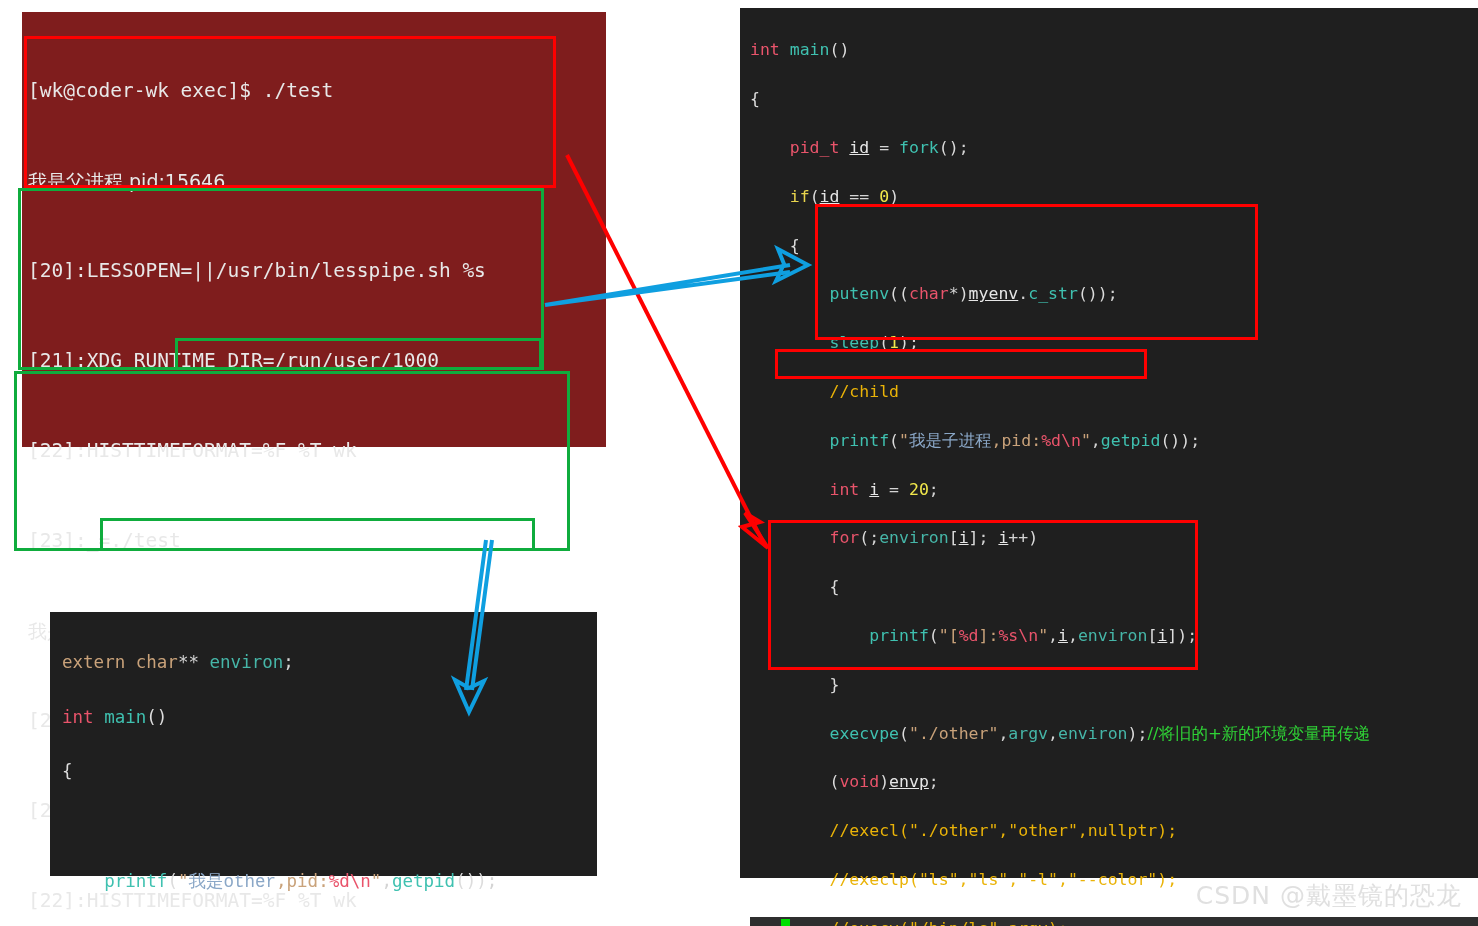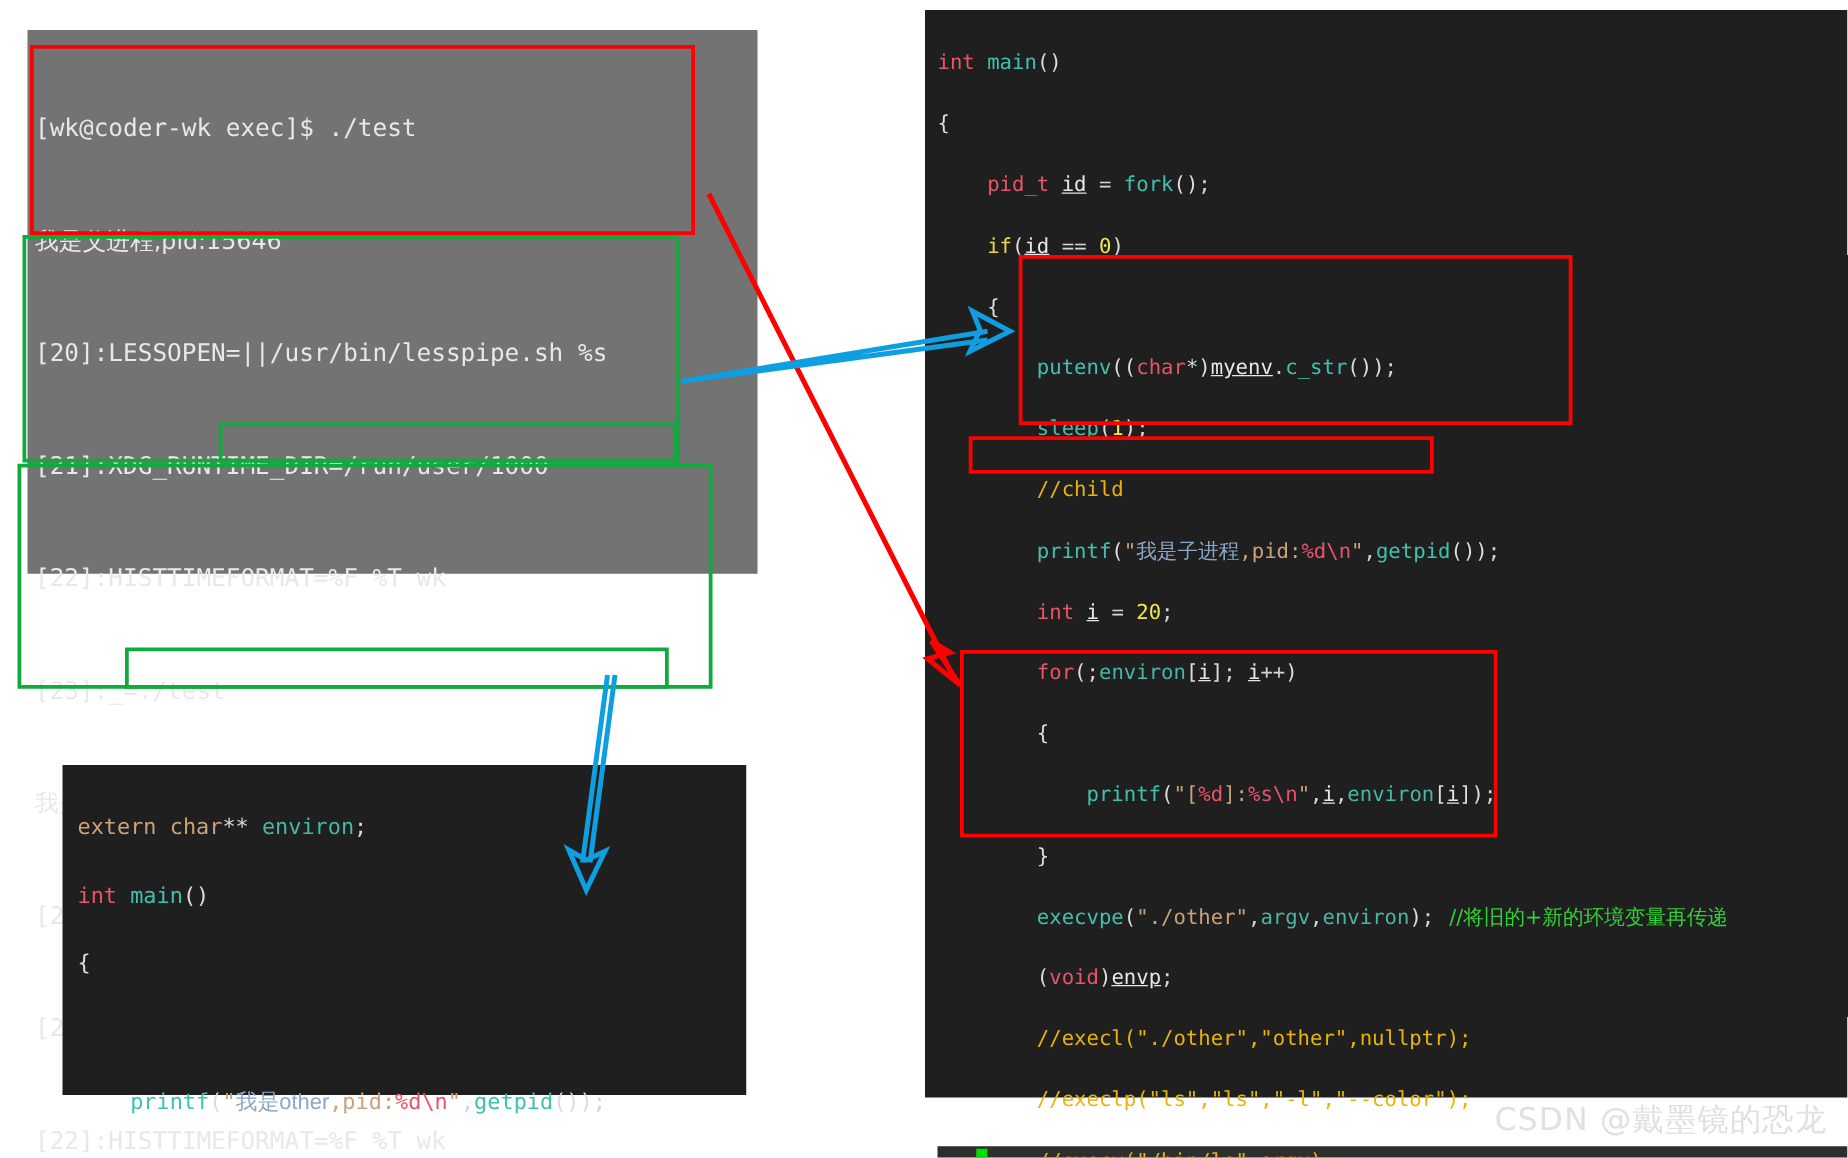--- a/index.html
+++ b/index.html
@@ -1,21 +1,21 @@
 <!DOCTYPE html>
 <html><head>
 <meta charset="utf-8">
 <style>
   html,body{margin:0;padding:0;background:#ffffff;}
   body{width:1478px;height:926px;position:relative;overflow:hidden;
        font-family:"DejaVu Sans Mono","Liberation Mono",monospace;}
 
   
-  #terminal{position:absolute;left:22px;top:24px;width:584px;height:435px;
-            background:#737373;color:#e8e8e8;font-size:19.5px;line-height:30px;
+  #terminal{position:absolute;left:22px;top:12px;width:584px;height:435px;
+            background:#7f1d1d;color:#e8e8e8;font-size:19.5px;line-height:30px;
             padding:4px 0 0 6px;box-sizing:border-box;white-space:pre;}
   #terminal .line{height:30px;}
   .cn{font-family:"DejaVu Sans","Liberation Sans",sans-serif;font-size:19px;}
 
   
   .codepanel{position:absolute;background:#1f1f1f;color:#d4d4d4;
              font-size:16.5px;line-height:24.4px;white-space:pre;
              font-family:"DejaVu Sans Mono","Liberation Mono",monospace;}
   #rightcode{left:740px;top:8px;width:738px;height:870px;padding:6px 0 0 10px;
              box-sizing:border-box;}
@@ -25,24 +25,24 @@
   #bottomcode .row{height:27.3px;}
   .hl{background:#2e2e2e;display:block;}
   .cursor{display:inline-block;width:9px;height:19px;background:#00e000;
           vertical-align:-4px;margin-left:-9px;}
 
   
   .kw{color:#e9546b;}          
   .kw2{color:#e8d44d;}         
   .fn{color:#3fc1b0;}          
   .str{color:#c9a27a;}         
-  .strcn{color:#8aa7c7;font-family:Liberation Sans, sans-serif;}
+  .strcn{color:#8aa7c7;font-family:Liberation Mono, monospace;}
   .num{color:#f2e84c;}         
   .cmt{color:#eab308;}         
-  .cmtcn{color:#2fd336;font-family:"DejaVu Sans","Liberation Sans",sans-serif;margin-left:12px;}
+  .cmtcn{color:#2fd336;font-family:"DejaVu Sans","Liberation Sans",sans-serif;}
   .id{color:#e6e6e6;text-decoration:underline;}
   .var{color:#46b6a8;}
   .pn{color:#dcdcdc;}
   .esc{color:#e9546b;}
 
   
   .box{position:absolute;box-sizing:border-box;pointer-events:none;}
   .box.red{border:3px solid #fe0000;}
   .box.green{border:3px solid #0fac3d;}
 

